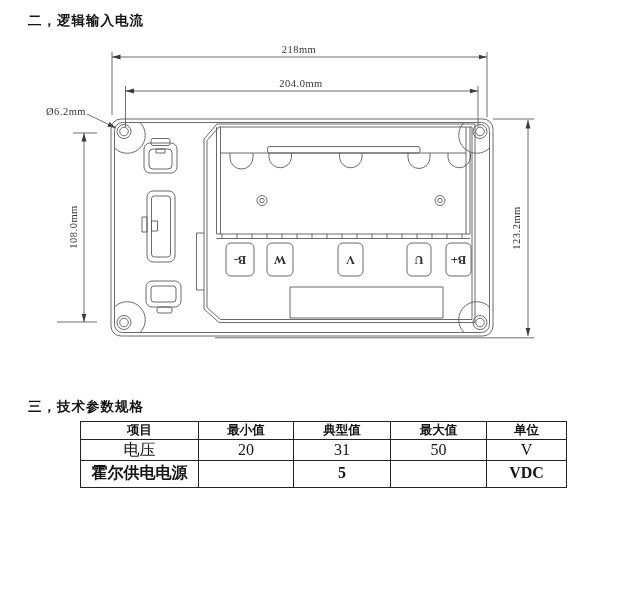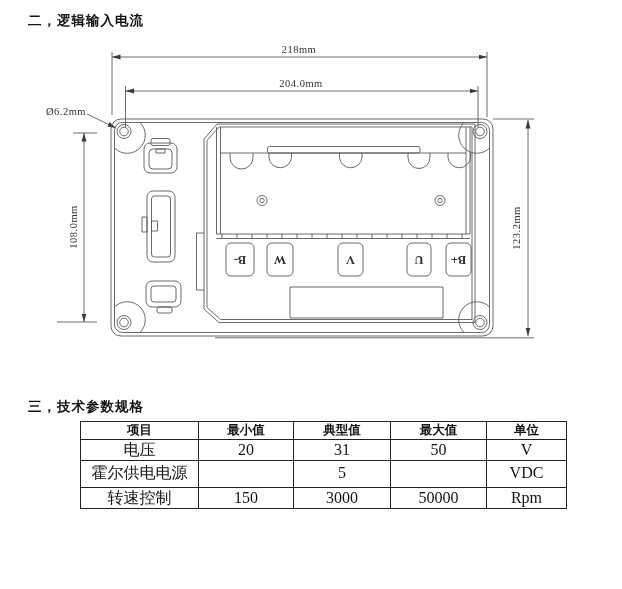--- a/index.html
+++ b/index.html
@@ -14,21 +14,21 @@
   .term { font-size:12.5px; font-weight:600; fill:#2a2a2a; font-family:"Liberation Sans", sans-serif; }
   .spec-table-wrap { position:absolute; left:80px; top:421px; }
   table.spec { border-collapse:collapse; table-layout:fixed; width:486px; color:#141414; }
   table.spec th, table.spec td { border:1.4px solid #222; text-align:center; font-size:16px;
     overflow:hidden; white-space:nowrap; padding:0; line-height:1.25; }
   table.spec th { font-size:12.5px; font-weight:bold; }
   tr.h-header { height:18px; }
   tr.h-17 { height:17px; }
   tr.h-18 { height:18px; }
   tr.h-tall { height:27px; }
-  tr.h-tall td { vertical-align:top; padding-top:2px; }
+  tr.h-tall td { vertical-align:top; padding-top:2px;font-weight:bold; }
   tr.h-last { height:20px; }
 </style>
 </head>
 <body>
 
 <div class="heading" id="heading-2">二，逻辑输入电流</div>
 
 <svg id="drawing-svg" viewBox="0 0 622 410" xmlns="http://www.w3.org/2000/svg">
   <defs>
     <marker id="ae" markerWidth="9" markerHeight="6" refX="8.5" refY="3" orient="auto" markerUnits="userSpaceOnUse">
@@ -196,22 +196,15 @@
         <td>50</td>
         <td>V</td>
       </tr>
       <tr class="h-tall">
         <td>霍尔供电电源</td>
         <td></td>
         <td>5</td>
         <td></td>
         <td>VDC</td>
       </tr>
-      <tr class="h-last">
-        <td>转速控制</td>
-        <td>150</td>
-        <td>3000</td>
-        <td>50000</td>
-        <td>Rpm</td>
-      </tr>
     </tbody>
   </table>
 </div>
 
 </body></html>

